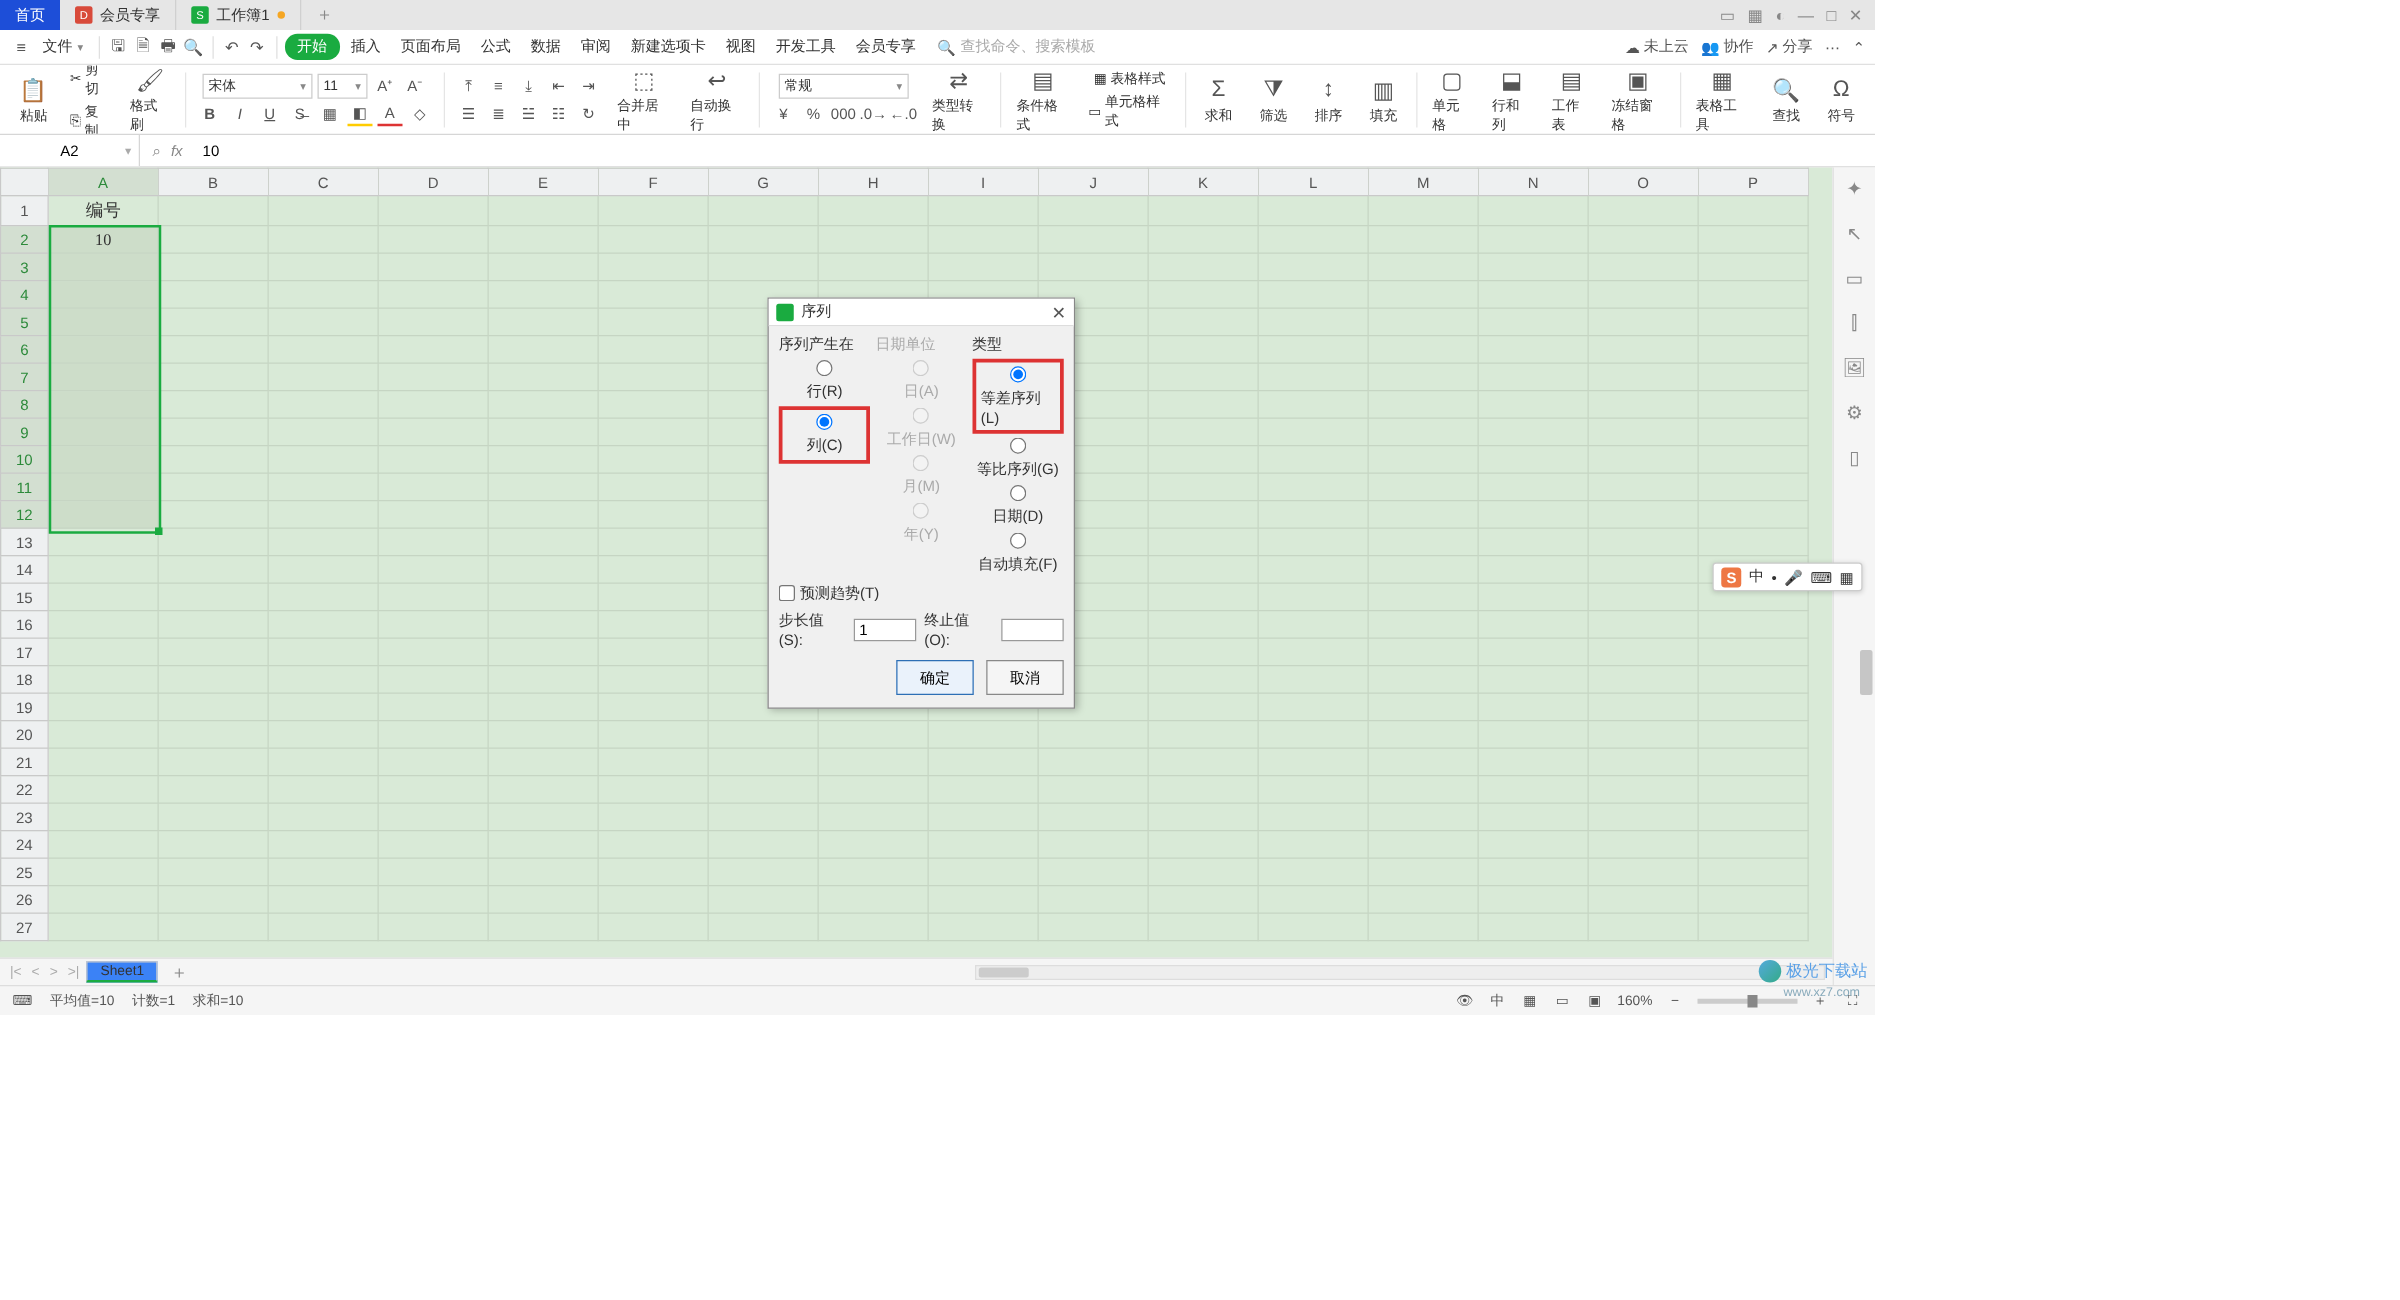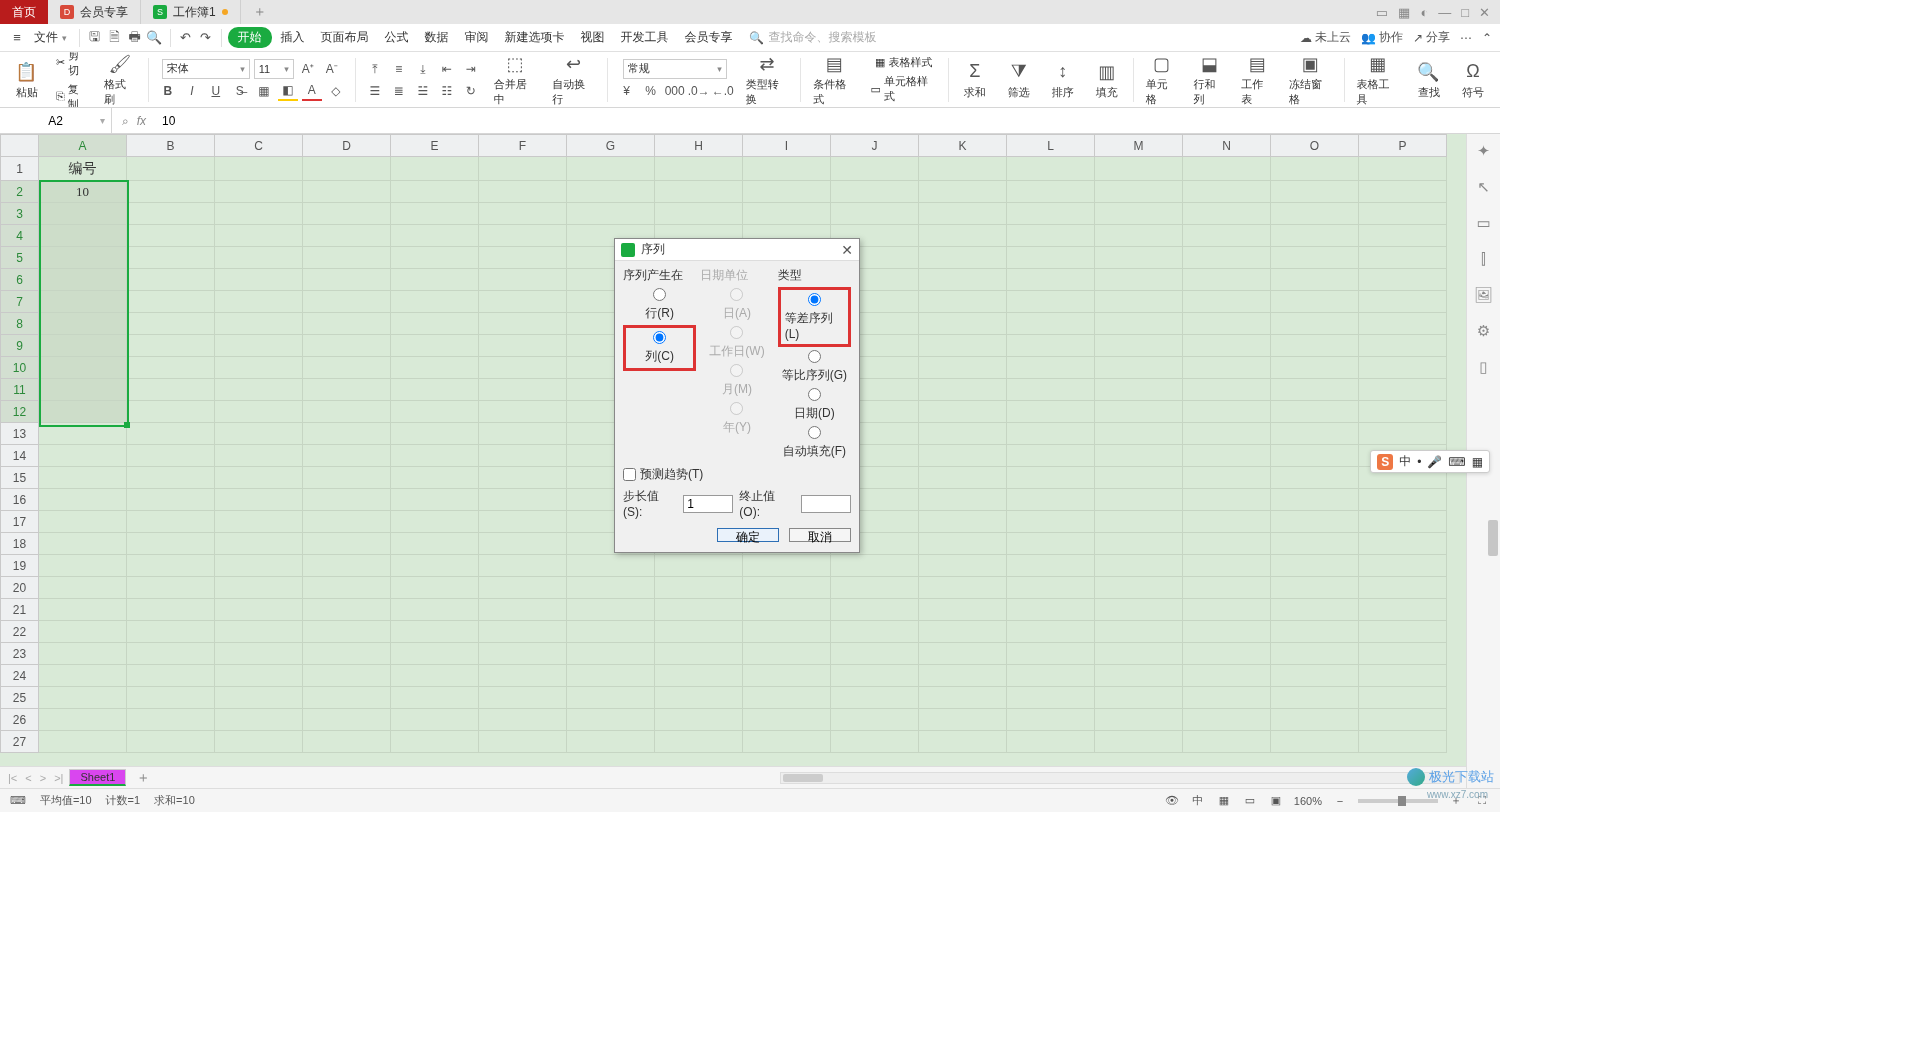--- a/index.html
+++ b/index.html
@@ -1,21 +1,21 @@
 <!DOCTYPE html>
 <html><head>
 <meta charset="utf-8">
 <style>
 * { margin: 0; padding: 0; box-sizing: border-box; font-family: "Microsoft YaHei", "SimSun", sans-serif; }
 body { background: #fff; font-size: 12px; color: #333; overflow: hidden; width: 1500px; height: 812px; position: relative; }
 
 
 .titlebar { height: 24px; background: #e6e6e6; display: flex; align-items: stretch; }
 .titlebar .tab { display: flex; align-items: center; padding: 0 12px; gap: 6px; border-right: 1px solid #d0d0d0; cursor: pointer; }
-.titlebar .tab.home { background: #b91c1c; color: #fff; border: none; justify-content: flex-end; }
+.titlebar .tab.home { background: #1d4ed8; color: #fff; border: none; justify-content: flex-end; }
 .titlebar .tab .dot { width: 6px; height: 6px; border-radius: 50%; background: #f5a623; }
 .titlebar .tab .icon-box { width: 14px; height: 14px; background: #d84a3a; border-radius: 2px; color:#fff; font-size:9px; display:flex;align-items:center;justify-content:center;}
 .titlebar .tab .icon-box.green { background: #1aab40; }
 .titlebar .tab.add { border: none; font-size: 14px; color: #888; }
 .titlebar .win-ctrl { margin-left: auto; display: flex; align-items: center; gap: 10px; padding-right: 10px; color: #888; }
 .titlebar .win-ctrl span { cursor: pointer; font-size: 13px; }
 
 
 .menubar { height: 28px; background: #fff; border-bottom: 1px solid #e0e0e0; display: flex; align-items: center; padding: 0 8px; gap: 2px; }
 .menubar .file { display: flex; align-items: center; gap: 4px; padding: 2px 6px; }
@@ -74,21 +74,21 @@
 .selection .handle { position: absolute; right: -3px; bottom: -3px; width: 6px; height: 6px; background: #1aab40; }
 
 
 .sidepanel { position: absolute; right: 0; top: 134px; bottom: 24px; width: 34px; background: #f5f5f5; border-left: 1px solid #ddd; display: flex; flex-direction: column; align-items: center; padding-top: 8px; gap: 18px; }
 .sidepanel span { color: #888; cursor: pointer; font-size: 15px; }
 .sidedragger { position:absolute; right:2px; top:520px; width:10px; height:36px; background:#c6c6c6; border-radius:2px;}
 
 
 .sheetbar { position: absolute; bottom: 24px; left: 0; right: 34px; height: 22px; background: #f5f5f5; border-top: 1px solid #ddd; display: flex; align-items: center; padding: 0 6px; gap: 4px; font-size: 11px; }
 .sheetbar .nav { color: #aaa; cursor: pointer; padding: 0 2px; }
-.sheettab { background: #d946ef; border: 1px solid #ccc; border-bottom: 2px solid #1aab40; padding: 1px 10px; }
+.sheettab { background: #3b82f6; border: 1px solid #ccc; border-bottom: 2px solid #1aab40; padding: 1px 10px; }
 .sheetadd { color: #888; cursor: pointer; padding: 0 6px; font-size: 14px; }
 .hscroll { margin-left: auto; width: 680px; height: 12px; background: #eee; border: 1px solid #ddd; position:relative;}
 .hscroll .thumb{ position:absolute; left:2px; top:1px; width:40px; height:8px; background:#ccc; border-radius:2px;}
 
 
 .statusbar { position: absolute; bottom: 0; left: 0; right: 0; height: 24px; background: #f5f5f5; border-top: 1px solid #ddd; display: flex; align-items: center; padding: 0 10px; gap: 14px; font-size: 11px; color: #555; }
 .statusbar .right { margin-left: auto; display: flex; align-items: center; gap: 10px; }
 .statusbar .vicon { width: 16px; text-align: center; cursor: pointer; }
 .zoomslider { width: 80px; height: 4px; background: #ccc; position: relative; }
 .zoomslider::before { content: ""; position: absolute; left: 50%; top: -3px; width: 8px; height: 10px; background: #888; }
@@ -110,21 +110,21 @@
 .dialog .col { flex: 1; }
 .dialog .sect-title { padding: 2px 0; color: #333; }
 .dialog label.radio { display: flex; align-items: center; gap: 4px; padding: 2px 2px; cursor: pointer; flex-direction: column; }
 .dialog label.radio input { margin: 0; }
 .dialog label.radio.disabled { color: #aaa; }
 .dialog .redbox { border: 3px solid #d33; padding: 1px 2px; margin: 1px 0; }
 .dialog .chk { display: flex; align-items: center; gap: 4px; padding: 4px 0 2px; }
 .dialog .vals { display: flex; align-items: center; gap: 6px; padding: 3px 0; }
 .dialog .vals input[type=text] { width: 50px; height: 18px; border: 1px solid #999; padding: 0 3px; font-size: 12px; background:#fff;}
 .dialog .btns { display: flex; justify-content: flex-end; gap: 10px; padding: 6px 0 4px; }
-.dialog .btns button { width: 62px; height: 14px; border: 1px solid #888; background: #f5f5f5; cursor: pointer; font-size: 12px; }
+.dialog .btns button { width: 62px; height: 28px; border: 1px solid #888; background: #f5f5f5; cursor: pointer; font-size: 12px; }
 .dialog .btns button.primary { border: 1px solid #2d6fb5; background: #eaf2fb; }
 .sect-title.disabled{ color:#aaa;}
 </style>
 </head>
 <body>
 
 <div class="titlebar">
   <div class="tab home">
       <span>首页</span>
     </div>

